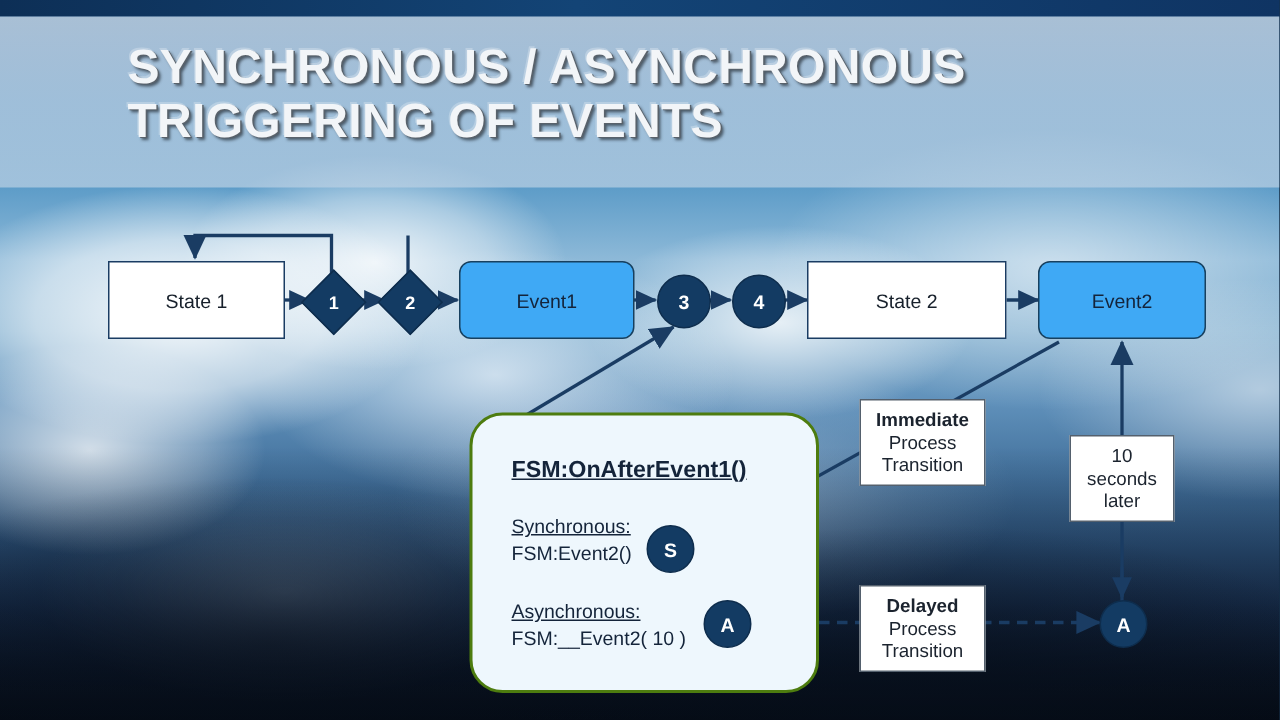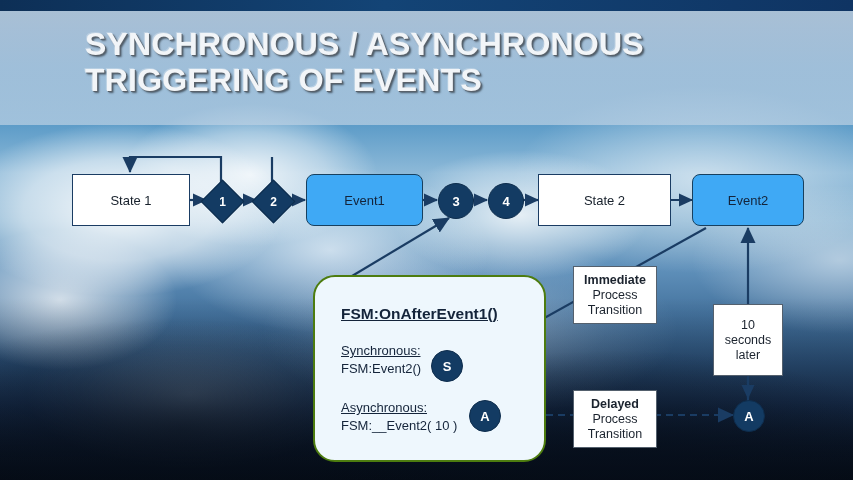--- a/index.html
+++ b/index.html
@@ -164,21 +164,21 @@
     <span>Process</span>
     <span>Transition</span>
   </div>
 
   <div class="note" style="left:573px;top:390px;width:84px;height:58px;">
     <b>Delayed</b>
     <span>Process</span>
     <span>Transition</span>
   </div>
 
-  <div class="note" style="left:713px;top:304px;width:70px;height:72px;">
+  <div class="note" style="left:713px;top:290px;width:70px;height:58px;">
     <span>10</span>
     <span>seconds</span>
     <span>later</span>
   </div>
 
   <div class="callout" style="left:313px;top:275px;width:233px;height:187px;">
     <div class="c-title">FSM:OnAfterEvent1()</div>
     <div class="c-lbl" style="left:26px;top:66px;">Synchronous:</div>
     <div class="c-code" style="left:26px;top:84px;">FSM:Event2()</div>
     <div class="c-lbl" style="left:26px;top:123px;">Asynchronous:</div>

